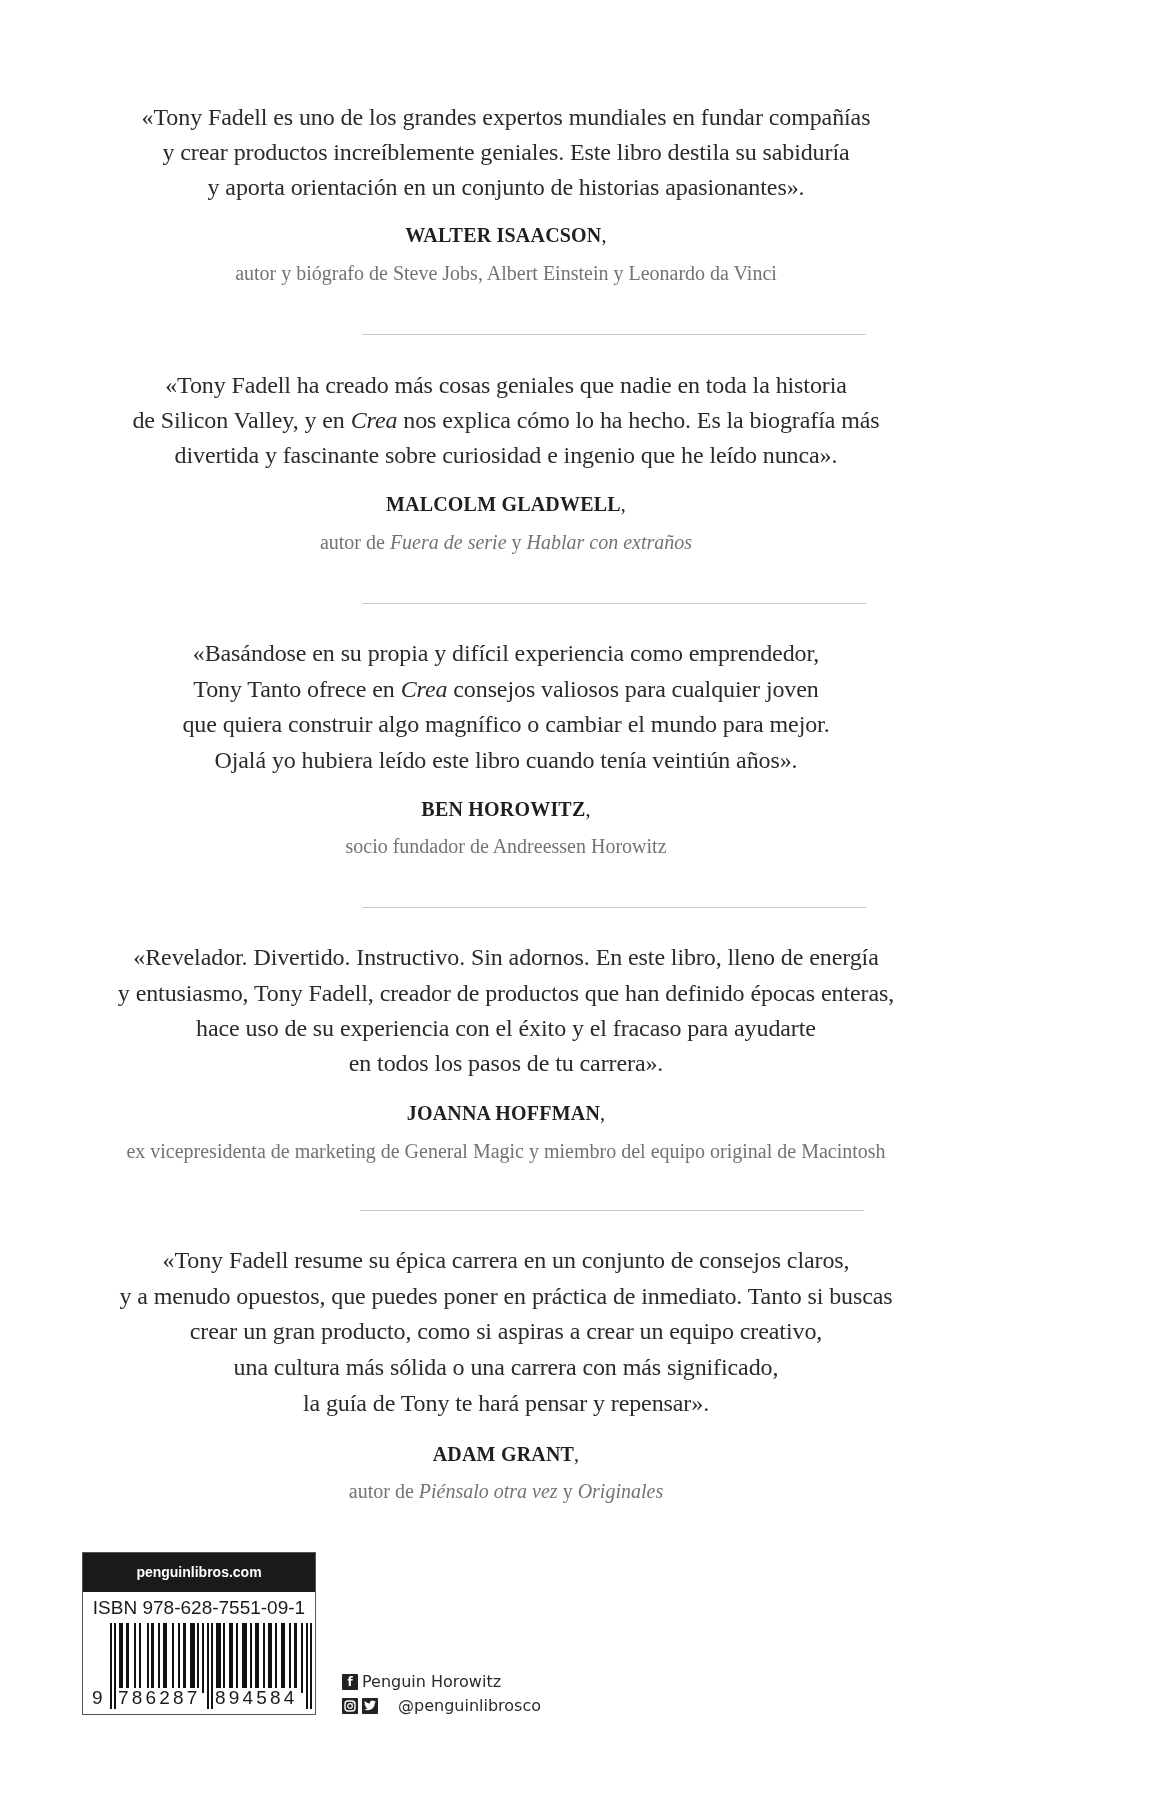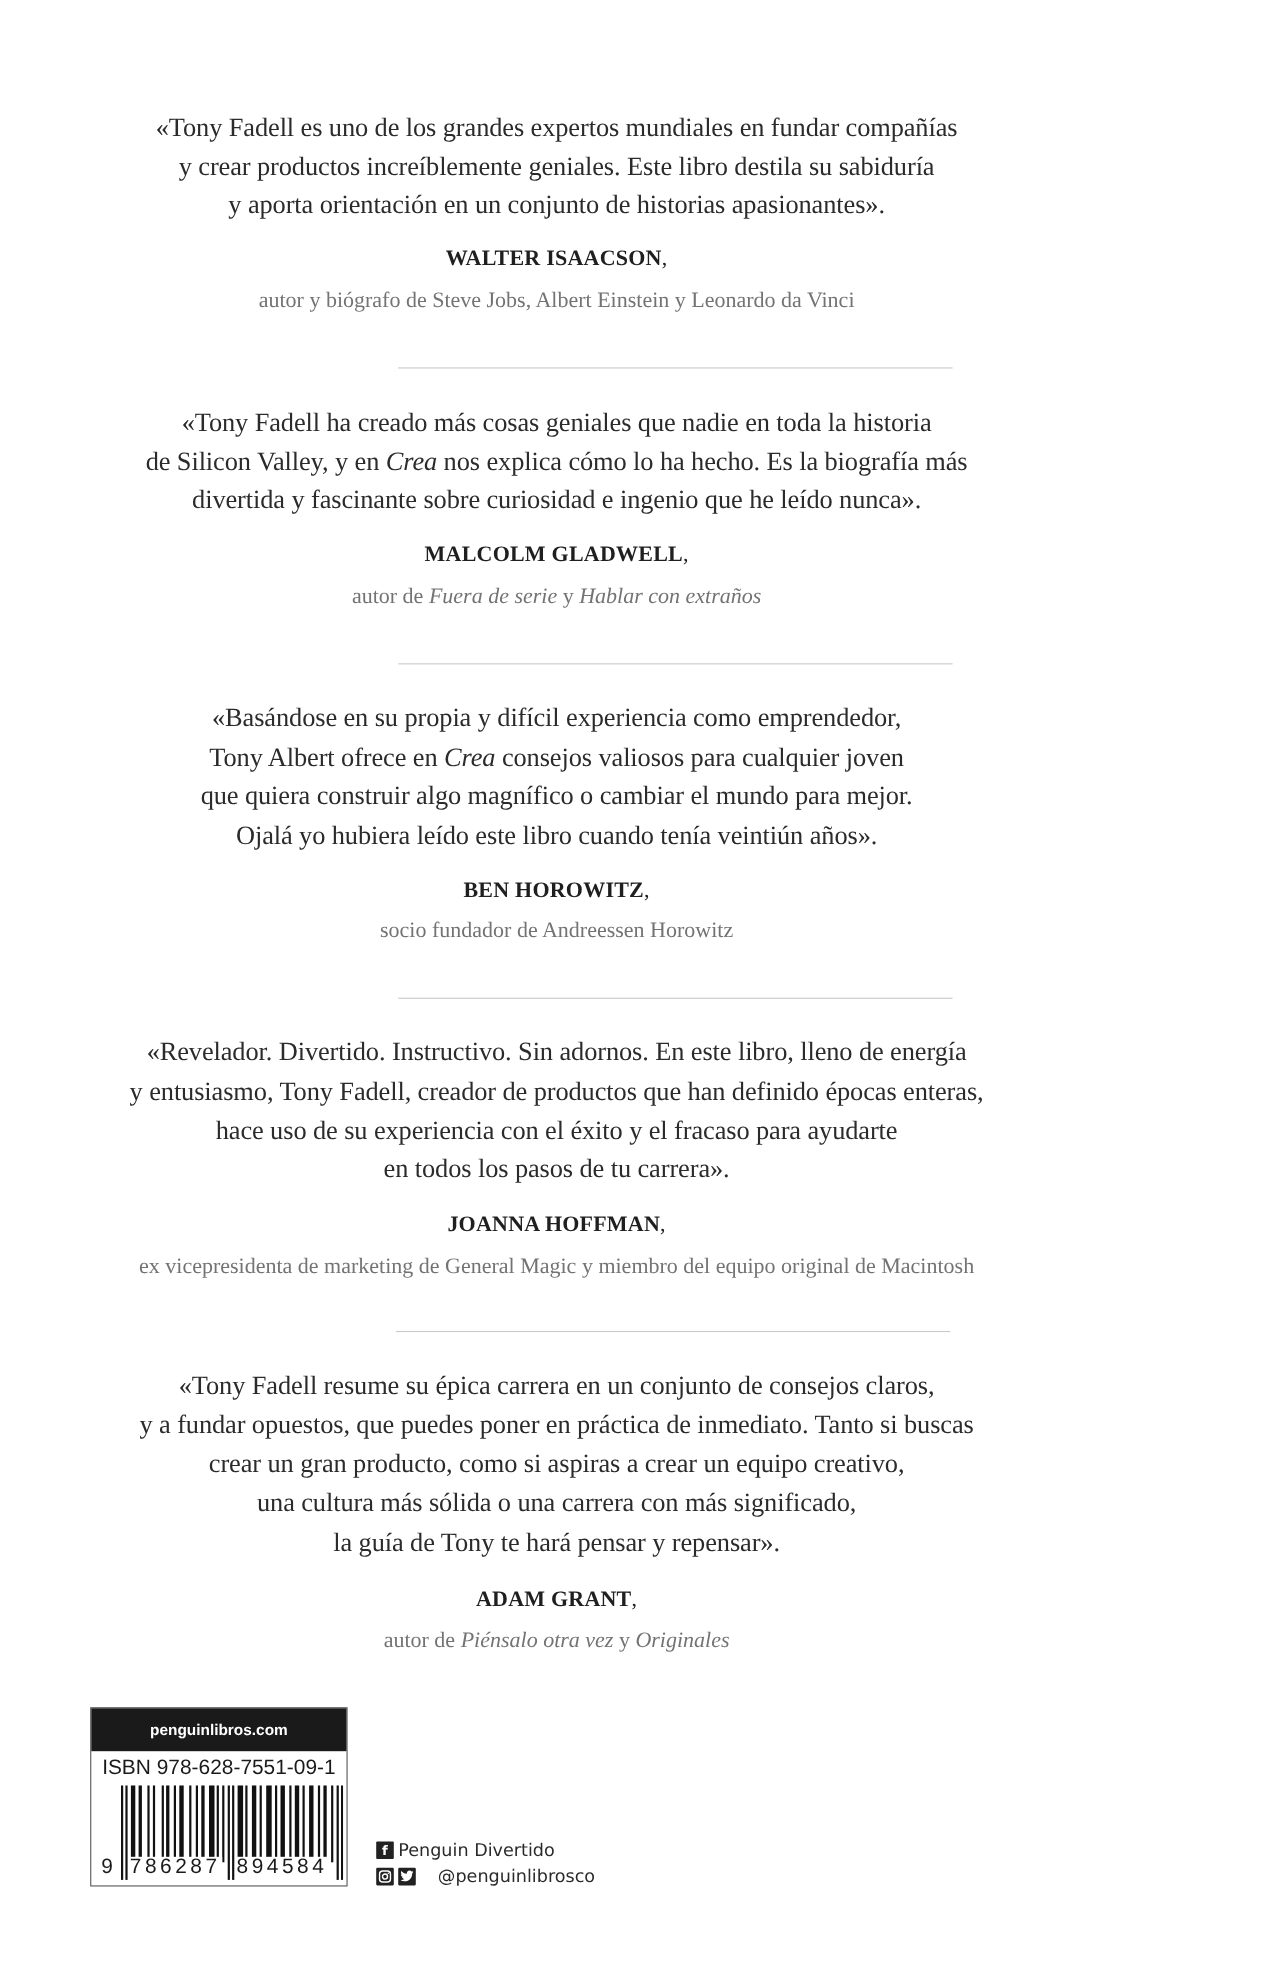--- a/index.html
+++ b/index.html
@@ -41,37 +41,37 @@
 <div class="divider" style="left:362px; width:504px; top:334px"></div>
 
 <div class="line q" style="top:372px">«Tony Fadell ha creado más cosas geniales que nadie en toda la historia</div>
 <div class="line q" style="top:407px"><span>de Silicon Valley, y en </span><span class="it">Crea</span><span> nos explica cómo lo ha hecho. Es la biografía más</span></div>
 <div class="line q" style="top:442px">divertida y fascinante sobre curiosidad e ingenio que he leído nunca».</div>
 <div class="line name" style="top:493px"><span>MALCOLM GLADWELL</span><span class="comma">,</span></div>
 <div class="line sub" style="top:531px"><span>autor de </span><span class="it">Fuera de serie</span><span> y </span><span class="it">Hablar con extraños</span></div>
 <div class="divider" style="left:362px; width:504px; top:603px"></div>
 
 <div class="line q" style="top:640px">«Basándose en su propia y difícil experiencia como emprendedor,</div>
-<div class="line q" style="top:676px"><span>Tony Albert ofrece en </span><span class="it">Crea</span><span> consejos valiosos para cualquier joven</span></div>
+<div class="line q" style="top:676px"><span>Tony Tanto ofrece en </span><span class="it">Crea</span><span> consejos valiosos para cualquier joven</span></div>
 <div class="line q" style="top:711px">que quiera construir algo magnífico o cambiar el mundo para mejor.</div>
 <div class="line q" style="top:747px">Ojalá yo hubiera leído este libro cuando tenía veintiún años».</div>
 <div class="line name" style="top:798px"><span>BEN HOROWITZ</span><span class="comma">,</span></div>
 <div class="line sub" style="top:835px">socio fundador de Andreessen Horowitz</div>
 <div class="divider" style="left:362px; width:504px; top:907px"></div>
 
 <div class="line q" style="top:944px">«Revelador. Divertido. Instructivo. Sin adornos. En este libro, lleno de energía</div>
 <div class="line q" style="top:980px">y entusiasmo, Tony Fadell, creador de productos que han definido épocas enteras,</div>
 <div class="line q" style="top:1015px">hace uso de su experiencia con el éxito y el fracaso para ayudarte</div>
 <div class="line q" style="top:1050px">en todos los pasos de tu carrera».</div>
 <div class="line name" style="top:1102px"><span>JOANNA HOFFMAN</span><span class="comma">,</span></div>
 <div class="line sub" style="top:1140px">ex vicepresidenta de marketing de General Magic y miembro del equipo original de Macintosh</div>
 <div class="divider" style="left:360px; width:504px; top:1210px"></div>
 
 <div class="line q" style="top:1247px">«Tony Fadell resume su épica carrera en un conjunto de consejos claros,</div>
-<div class="line q" style="top:1283px">y a fundar opuestos, que puedes poner en práctica de inmediato. Tanto si buscas</div>
+<div class="line q" style="top:1283px">y a menudo opuestos, que puedes poner en práctica de inmediato. Tanto si buscas</div>
 <div class="line q" style="top:1318px">crear un gran producto, como si aspiras a crear un equipo creativo,</div>
 <div class="line q" style="top:1354px">una cultura más sólida o una carrera con más significado,</div>
 <div class="line q" style="top:1390px">la guía de Tony te hará pensar y repensar».</div>
 <div class="line name" style="top:1443px"><span>ADAM GRANT</span><span class="comma">,</span></div>
 <div class="line sub" style="top:1480px"><span>autor de </span><span class="it">Piénsalo otra vez</span><span> y </span><span class="it">Originales</span></div>
 
 <div class="barcode-box">
   <div class="bc-header">penguinlibros.com</div>
   <div class="bc-isbn">ISBN 978-628-7551-09-1</div>
   <svg class="bc-bars" viewBox="0 0 202 86" preserveAspectRatio="none">
@@ -112,21 +112,21 @@
         <rect x="200" y="0" width="2" height="86"></rect>
     </g>
   </svg>
   <div class="bc-digits" style="left:8px">9</div>
   <div class="bc-digits" style="left:34px">786287</div>
   <div class="bc-digits" style="left:131px">894584</div>
 </div>
 
 <div class="social" style="top:1672px">
   <span class="sicon" style="font-family:'DejaVu Sans',sans-serif;">f</span>
-  <span>Penguin Divertido</span>
+  <span>Penguin Horowitz</span>
 </div>
 <div class="social" style="top:1696px">
   <span class="sicon">
     <svg width="12" height="12" viewBox="0 0 12 12">
         <rect x="1" y="1" width="10" height="10" rx="3" fill="none" stroke="#fff" stroke-width="1.4"></rect>
         <circle cx="6" cy="6" r="2.3" fill="none" stroke="#fff" stroke-width="1.3"></circle>
         <circle cx="9" cy="3" r="0.7" fill="#fff"></circle>
       </svg>
   </span>
   <span class="sicon">

